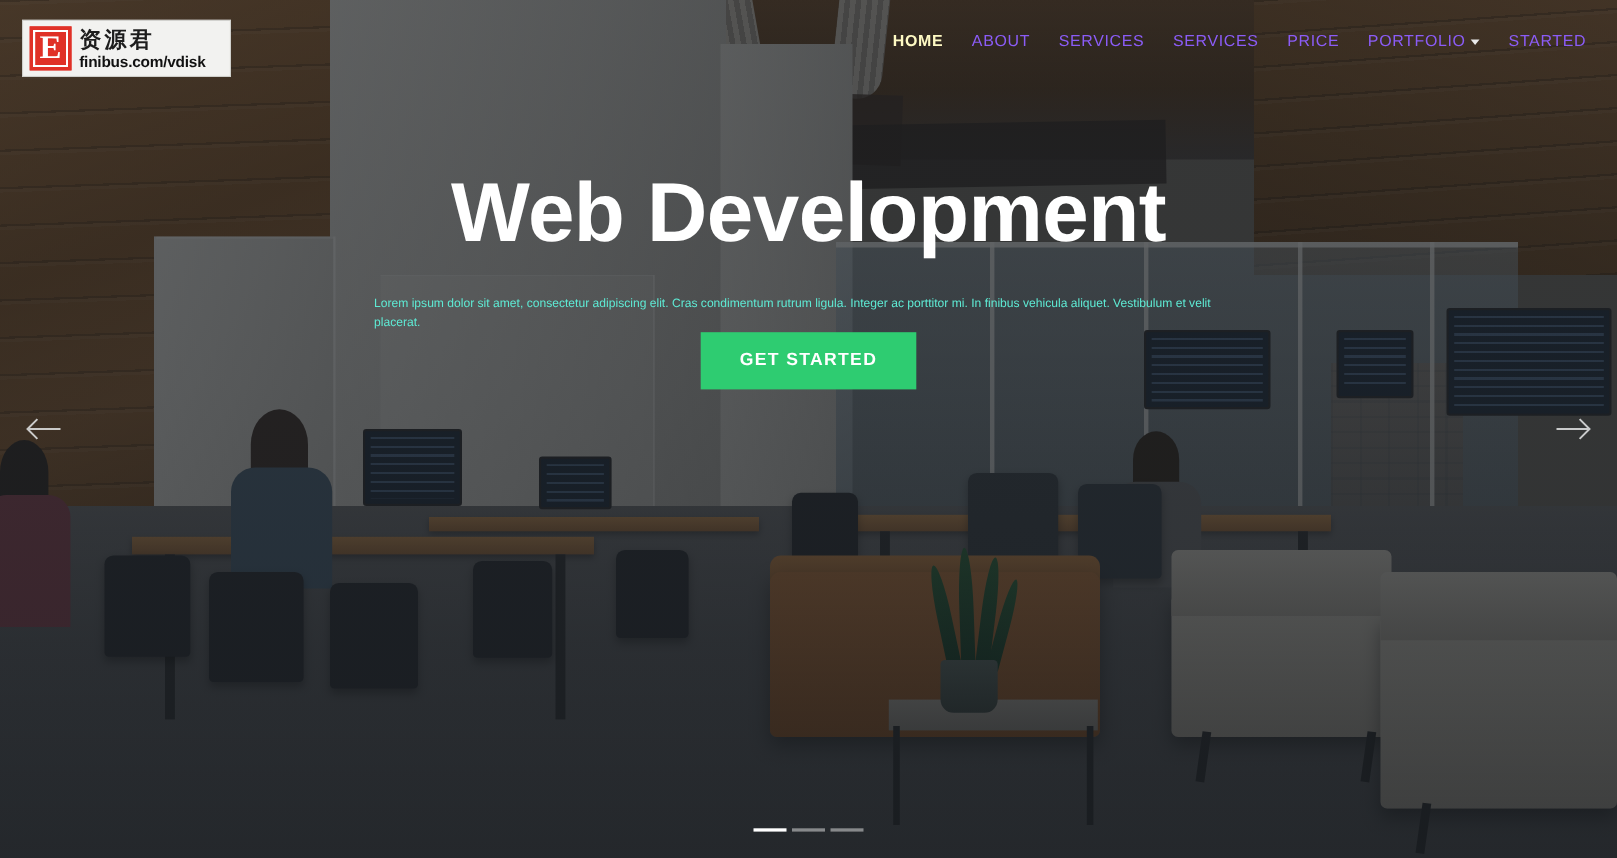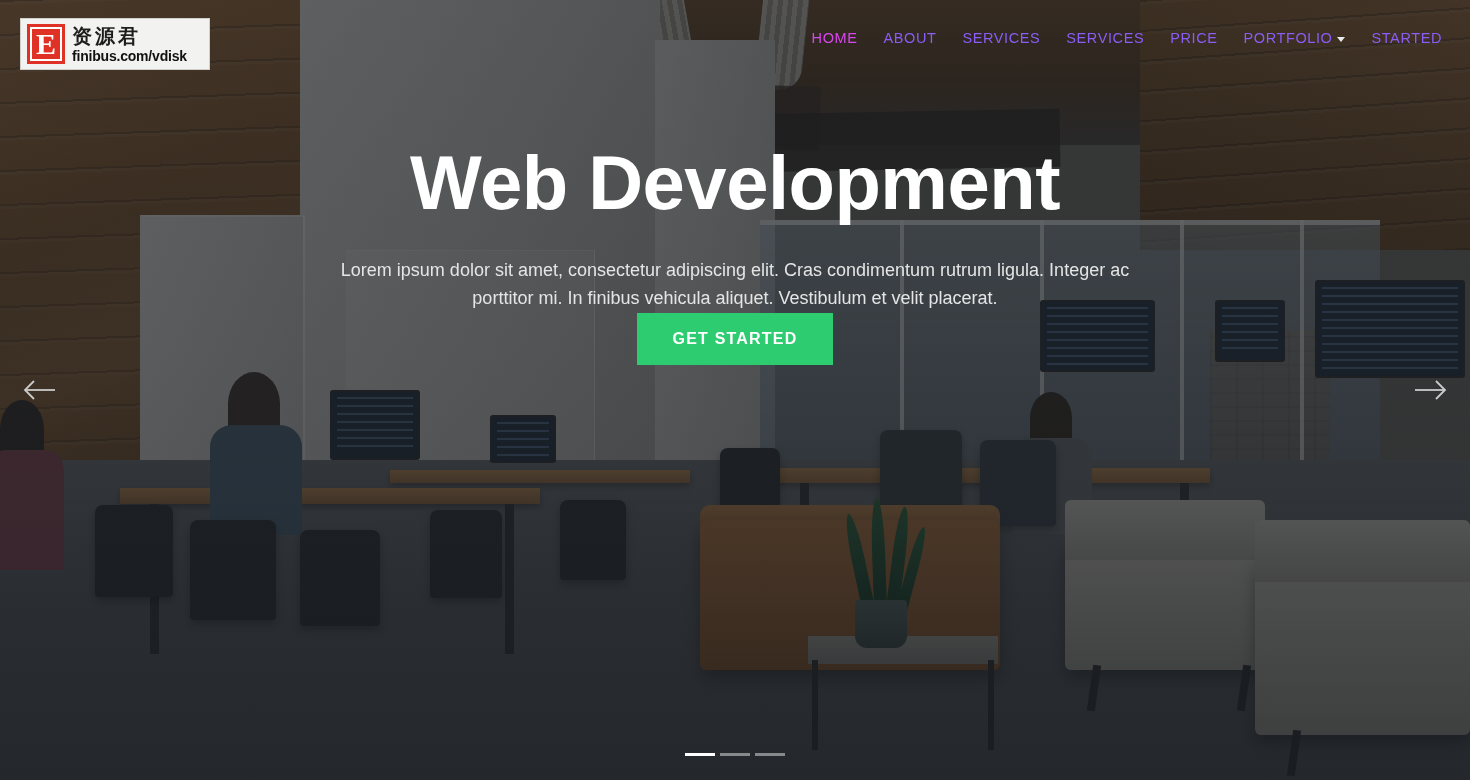--- a/index.html
+++ b/index.html
@@ -192,21 +192,21 @@
     color:#22c36b;
   }
   .main-nav {
     position:absolute; right:28px; top:30px;
     display:flex; align-items:center; gap:26px;
   }
   .nav-link {
     font-size:14.5px; letter-spacing:.6px; color:#8b5cf6;
     text-decoration:none; cursor:pointer; white-space:nowrap;
   }
-  .nav-link.active { color:#d946ef; }
+  .nav-link.active { color:#fef9c3;font-weight:bold; }
   .caret {
     display:inline-block; margin-left:5px;
     border-left:4.5px solid transparent; border-right:4.5px solid transparent;
     border-top:5.5px solid #e9eaea; vertical-align:middle;
   }
 
   
   .watermark {
     position:absolute; left:20px; top:18px; z-index:60;
     width:190px; height:52px; background:#f2f2f0;
@@ -233,22 +233,22 @@
   .hero-content {
     position:absolute; left:0; top:0; width:1470px; height:548px;
     display:flex; flex-direction:column; align-items:center;
     justify-content:center; z-index:30; padding-bottom:40px;
   }
   .hero-title {
     font-size:76px; font-weight:700; color:#ffffff;
     letter-spacing:-.5px; text-align:center; line-height:1.05;
   }
   .hero-sub {
-    margin-top:34px; max-width:790px; text-align:center;
-    font-size:18px; line-height:1.55; color:#e5e5e5; font-weight:400;
+    margin-top:34px; max-width:790px; 
+    font-size:11px; line-height:1.55; color:#5eead4; font-weight:400;
   }
   .cta {
     display:inline-block;
     background:#2ecc71; color:#ffffff;
     font-size:16px; font-weight:700; letter-spacing:1.2px;
     padding:17px 36px; border:none; cursor:pointer;
     text-decoration:none;
   }
 
   

